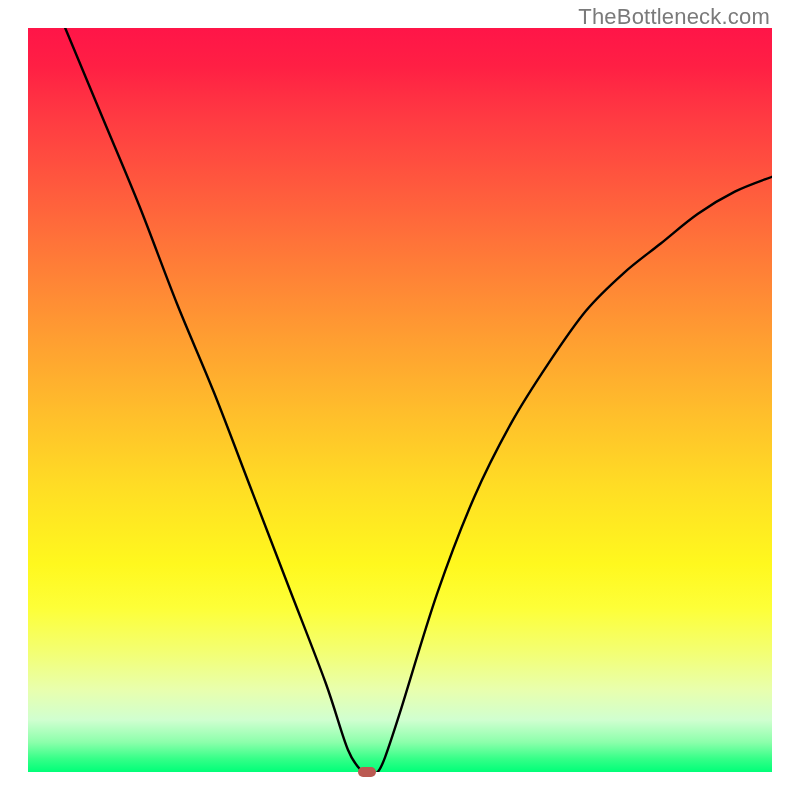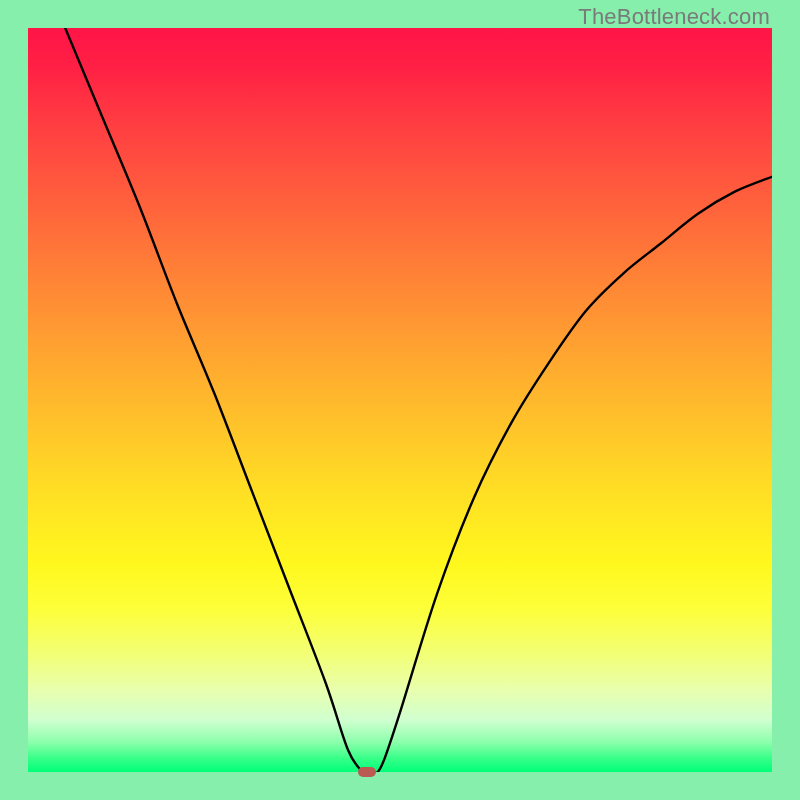--- a/index.html
+++ b/index.html
@@ -8,21 +8,21 @@
     width: 800px;
     height: 800px;
     overflow: hidden;
     background: #000;
     font-family: Arial, Helvetica, sans-serif;
   }
   .frame {
     position: relative;
     width: 800px;
     height: 800px;
-    background: #86efac;
+    background: #ffffff;
   }
   .plot {
     position: absolute;
     left: 28px;
     top: 28px;
     width: 744px;
     height: 744px;
     
     background: linear-gradient(
       to bottom,

